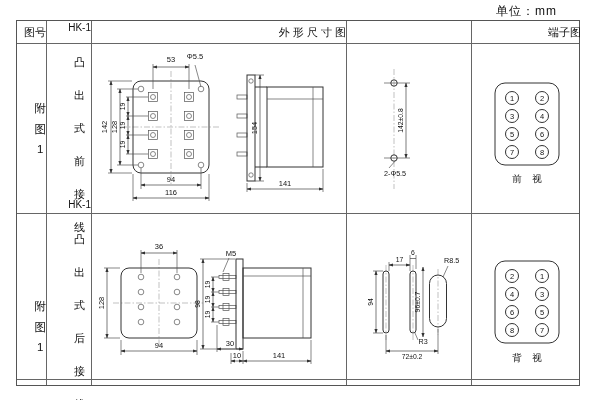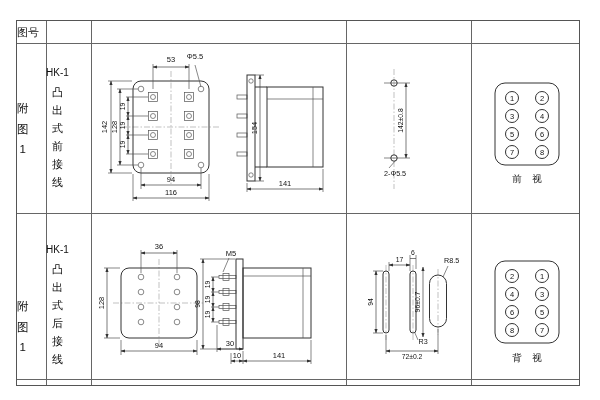--- a/index.html
+++ b/index.html
@@ -2,56 +2,63 @@
 <html><head>
 <meta charset="utf-8">
 <style>
   *{margin:0;padding:0;box-sizing:border-box}
   html,body{width:600px;height:400px;background:#fff;font-family:"Liberation Sans",sans-serif;color:#111;overflow:hidden}
   .page{position:relative;width:600px;height:400px;background:#fff}
   .unit{position:absolute;top:3px;left:496px;font-size:12px;letter-spacing:1px}
   .table{position:absolute;left:16px;top:20px;width:564px;height:366px;border:1.3px solid #555;background:#fff}
   .vl{position:absolute;top:0;bottom:0;width:1px;background:#666}
   .hl{position:absolute;left:0;right:0;height:1px;background:#666}
-  .cell{position:absolute;display:flex;align-items:flex-start;justify-content:center;flex-direction:column}
+  .cell{position:absolute;display:flex;align-items:flex-end;justify-content:center;flex-direction:column}
   .hcell{font-size:11px;color:#111;white-space:nowrap}
   .vstack{display:flex;flex-direction:column;align-items:center;gap:6px;font-size:11.5px}
-  .vstack2{display:flex;flex-direction:column;align-items:center;gap:3px;font-size:11px}
+  .vstack2{display:flex;flex-direction:column;align-items:center;gap:18px;font-size:11px}
   .model{font-size:10px;margin-bottom:4px;white-space:nowrap}
   .table svg{position:absolute;overflow:visible}
   .defs-svg{position:absolute;left:0;top:0;width:0;height:0}
   .ln{stroke:#333;stroke-width:1;fill:none}
   .thin{stroke:#555;stroke-width:0.7;fill:none}
   .cl{stroke:#999;stroke-width:0.6;fill:none;stroke-dasharray:6 2 1.5 2}
   .dim{stroke:#444;stroke-width:0.7;fill:none}
   text{font-family:"Liberation Sans",sans-serif;fill:#111}
   .dt{font-size:7.5px;text-anchor:middle}
   .dts{font-size:6.8px;text-anchor:middle}
   .dta{font-size:7.2px;text-anchor:start}
   .num{font-size:7.5px;text-anchor:middle}
   .pin{stroke:#333;stroke-width:1;fill:none}
   .vlabel{font-size:9.5px;text-anchor:middle;letter-spacing:4px}
 </style>
 </head>
 <body>
 
 <div class="page">
+  <div class="unit">单位：mm</div>
 
   <div class="table">
 
     <div class="vl" style="left:29px"></div>
     <div class="vl" style="left:74px"></div>
     <div class="vl" style="left:329px"></div>
     <div class="vl" style="left:454px"></div>
     <div class="hl" style="top:22px"></div>
     <div class="hl" style="top:192px"></div>
     <div class="hl" style="top:358px"></div>
 
     <div class="cell hcell" style="left:0;top:0;width:29px;height:22px">
         <span>图号</span>
+      </div>
+    <div class="cell hcell" style="left:74px;top:0;width:255px;height:22px">
+        <span>外 形 尺 寸 图</span>
+      </div>
+    <div class="cell hcell" style="left:454px;top:0;width:110px;height:22px">
+        <span>端子图</span>
       </div>
 
     <div class="cell" style="left:0;top:22px;width:29px;height:170px">
       <div class="vstack">
         <span>附</span>
         <span>图</span>
         <span>1</span>
       </div>
     </div>
     <div class="cell" style="left:29px;top:22px;width:45px;height:170px">

